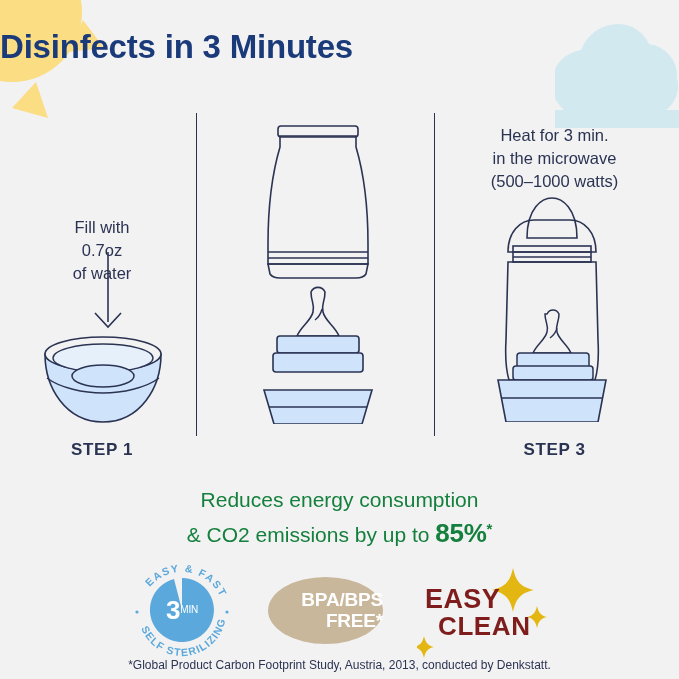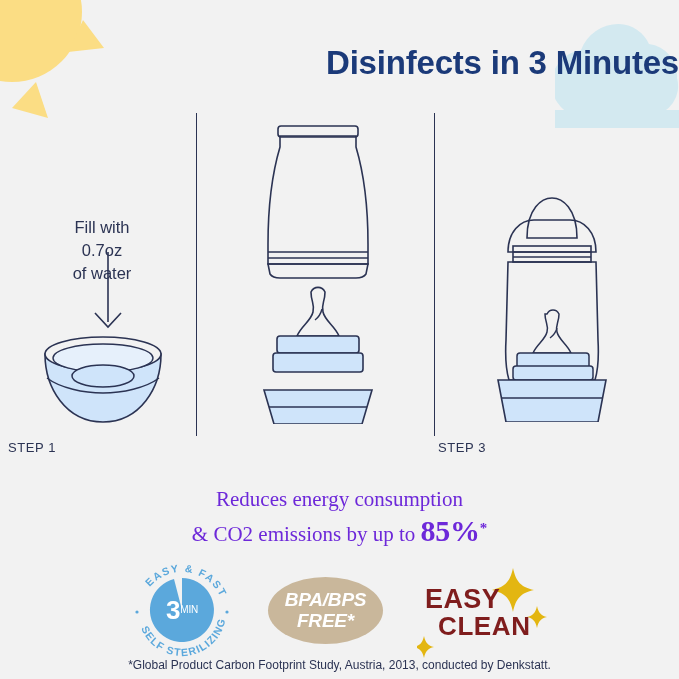--- a/index.html
+++ b/index.html
@@ -14,22 +14,22 @@
     width: 679px; height: 679px;
     background: #f2f2f2;
   }
 
   
   .sun-wrap { position: absolute; left: -60px; top: -58px; width: 190px; height: 190px; }
   .cloud-wrap { position: absolute; right: -6px; top: -2px; width: 130px; height: 130px; }
 
   
   .title {
-    position: absolute; left: 0; top: 44px; width: 679px;
-    text-align: right;
+    position: absolute; left: 0; top: 28px; width: 679px;
+    text-align: left;
     font-size: 33px; font-weight: bold; letter-spacing: -0.2px;
     color: #1b3a79;
   }
 
   
   .divider {
     position: absolute; top: 113px; width: 1.4px; height: 323px;
     background: #2b3353;
   }
   .divider.d1 { left: 196px; }
@@ -43,43 +43,43 @@
 
   .col-caption {
     text-align: center; color: #2b3353;
     font-size: 16.5px; line-height: 23px;
   }
   .c1 .col-caption { margin-top: 106px; }
   .c3 .col-caption { margin-top: 14px; }
 
   .step-label {
     position: absolute; top: 440px;
-    text-align: left;
-    font-size: 13px; font-weight: normal; letter-spacing: 0.6px;
+    text-align: center;
+    font-size: 17px; font-weight: bold; letter-spacing: 0.6px;
     color: #2b3353;
   }
   .step-label.s1 { left: 8px;   width: 188px; }
   .step-label.s2 { left: 200px; width: 232px; }
   .step-label.s3 { left: 438px; width: 233px; }
 
   
   .art { position: absolute; }
   .art.bowl   { left: 38px;  top: 332px; width: 130px; height: 96px; }
   .art.arrow  { left: 88px;  top: 252px; width: 40px;  height: 78px; }
   .art.bottle2{ left: 248px; top: 114px; width: 140px; height: 310px; }
   .art.bottle3{ left: 482px; top: 190px; width: 140px; height: 232px; }
 
   
   .claim {
     position: absolute; left: 0; top: 485px; width: 679px;
-    text-align: center; color: #6d28d9;
-    font-size: 21px; line-height: 29px; font-family: Liberation Serif, serif;
+    text-align: center; color: #15803d;
+    font-size: 21px; line-height: 29px;
   }
   .claim .big {
-    font-size: 30px; font-weight: bold; letter-spacing: -0.3px; margin-top: 16px;
+    font-size: 26px; font-weight: bold; letter-spacing: -0.3px; margin-top: 16px;
   }
   .claim .star { font-size: 15px; vertical-align: super; font-weight: bold; }
 
   
   .badges {
     position: absolute; left: 0; top: 562px; width: 679px; height: 96px;
     display: flex; align-items: center; justify-content: center; gap: 34px;
   }
   .badge { position: relative; }
 
@@ -91,22 +91,22 @@
     position: absolute; left: 0; top: 0; width: 104px; height: 96px;
     display: flex; align-items: center; justify-content: center;
     color: #ffffff; pointer-events: none;
   }
   .min-label .n { font-size: 26px; font-weight: bold; line-height: 1; }
   .min-label .u { font-size: 10px; font-weight: normal; line-height: 1; letter-spacing: -0.2px; }
 
   .badge-bpa {
     width: 115px; height: 67px; border-radius: 50%;
     background: #c9b79b;
-    display: flex; flex-direction: column; align-items: center; justify-content: center;
-    color: #ffffff; line-height: 21px; font-style: italic;
+    display: flex; flex-direction: column; align-items: flex-end; justify-content: center;
+    color: #ffffff; line-height: 21px;
   }
   .badge-bpa span { font-size: 19px; font-weight: bold; letter-spacing: -0.2px; }
 
   .badge-clean { width: 132px; height: 96px; }
   .badge-clean .words {
     position: absolute; left: 8px; top: 24px;
     color: #7f1d1d; line-height: 27px;
   }
   .badge-clean .w1 { font-size: 27px; font-weight: bold; letter-spacing: 0.4px; }
   .badge-clean .w2 { font-size: 26px; font-weight: bold; letter-spacing: 0.6px; padding-left: 13px; }
@@ -184,20 +184,27 @@
       <path d="M67,206 c4,-3 6,-7 7,-11" fill="none" stroke="#2b3353" stroke-width="1.4"></path>
 
       <rect x="29" y="222" width="82" height="17" rx="3" fill="#cfe4fa" stroke="#2b3353" stroke-width="1.6"></rect>
       <rect x="25" y="239" width="90" height="19" rx="3" fill="#cfe4fa" stroke="#2b3353" stroke-width="1.6"></rect>
 
       <path d="M16,276 L124,276 L114,310 L26,310 Z" fill="#cfe4fa" stroke="#2b3353" stroke-width="1.6"></path>
       <line x1="21" y1="293" x2="119" y2="293" stroke="#2b3353" stroke-width="1.4"></line>
     </svg>
   </div>
 
+  <div class="col c3">
+    <div class="col-caption">
+      <div>Heat for 3 min.</div>
+      <div>in the microwave</div>
+      <div>(500–1000 watts)</div>
+    </div>
+  </div>
 
   <div class="art bottle3">
     <svg viewBox="0 0 140 232" width="140" height="232">
 
       <path d="M45,48 C45,18 60,8 70,8 C80,8 95,18 95,48 Z" fill="none" stroke="#2b3353" stroke-width="1.6"></path>
       <path d="M26,62 C26,42 38,30 52,30 L88,30 C102,30 114,42 114,62 Z" fill="none" stroke="#2b3353" stroke-width="1.6"></path>
 
       <rect x="31" y="56" width="78" height="16" fill="none" stroke="#2b3353" stroke-width="1.6"></rect>
       <line x1="31" y1="62" x2="109" y2="62" stroke="#2b3353" stroke-width="1.3"></line>
       <line x1="31" y1="67" x2="109" y2="67" stroke="#2b3353" stroke-width="1.3"></line>

